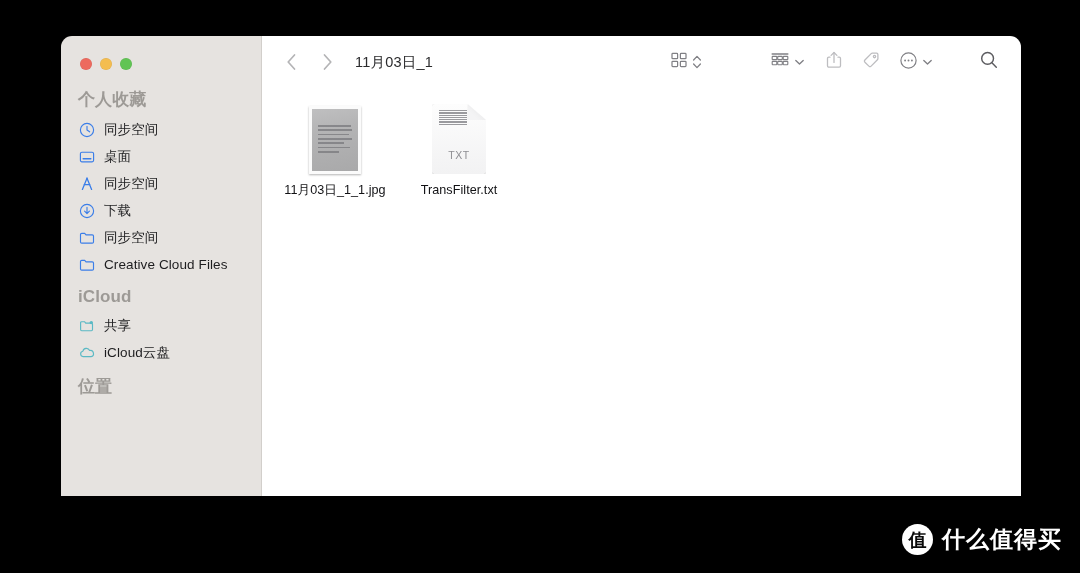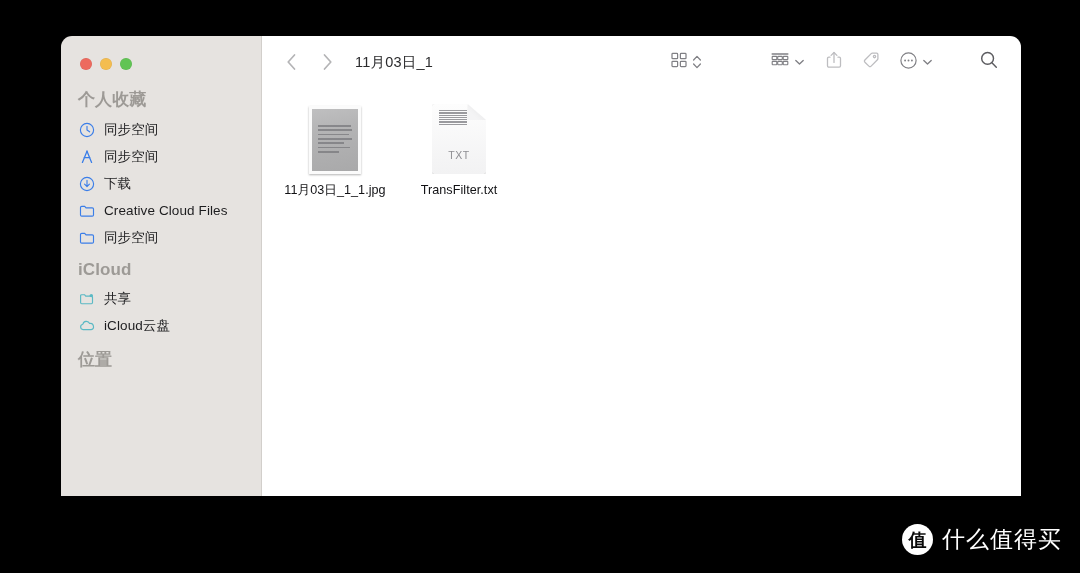--- a/index.html
+++ b/index.html
@@ -200,21 +200,21 @@
     width: 31px; height: 31px;
     border-radius: 50%;
     background: #FFFFFF;
     display: flex; align-items: center; justify-content: center;
     font-size: 18px; color: #0A0A0A; font-weight: 700;
     line-height: 1;
   }
   .wm-text {
     font-size: 23px;
     color: #FFFFFF;
-    font-weight: 400;
+    font-weight: 700;
     letter-spacing: 1px;
   }
 </style>
 </head>
 <body>
 
 <div id="finder-window">
 
   <div id="sidebar">
 
@@ -231,20 +231,29 @@
       <div class="sb-item">
         <span class="sb-icon">
           <svg width="16" height="16" viewBox="0 0 16 16" fill="none" stroke="#3B7EE8" stroke-width="1.15">
             <circle cx="8" cy="8" r="6.6"></circle>
             <path d="M8 4.2V8l2.6 1.8" stroke-linecap="round" stroke-linejoin="round"></path>
           </svg>
         </span>
         <span class="sb-label">同步空间</span>
       </div>
 
+      <div class="sb-item">
+        <span class="sb-icon">
+          <svg width="16" height="16" viewBox="0 0 16 16" fill="none" stroke="#3B7EE8" stroke-width="1.15">
+            <rect x="1.4" y="3.2" width="13.2" height="9.6" rx="1.5"></rect>
+            <path d="M4.2 9.7h7.6" stroke-linecap="round" stroke-width="1.5"></path>
+          </svg>
+        </span>
+        <span class="sb-label">桌面</span>
+      </div>
 
       <div class="sb-item">
         <span class="sb-icon">
           <svg width="16" height="16" viewBox="0 0 16 16" fill="none" stroke="#3B7EE8" stroke-width="1.3" stroke-linecap="round">
             <path d="M8 2.2 3.4 13.4"></path>
             <path d="M8 2.2l4.6 11.2"></path>
             <path d="M5.3 8.6h5.4"></path>
           </svg>
         </span>
         <span class="sb-label">同步空间</span>
@@ -260,30 +269,30 @@
         </span>
         <span class="sb-label">下载</span>
       </div>
 
       <div class="sb-item">
         <span class="sb-icon">
           <svg width="16" height="16" viewBox="0 0 16 16" fill="none" stroke="#3B7EE8" stroke-width="1.15" stroke-linejoin="round">
             <path d="M1.5 4.6a1.2 1.2 0 0 1 1.2-1.2h3l1.3 1.5h6.3a1.2 1.2 0 0 1 1.2 1.2v5.8a1.2 1.2 0 0 1-1.2 1.2H2.7a1.2 1.2 0 0 1-1.2-1.2z"></path>
           </svg>
         </span>
-        <span class="sb-label">Creative Cloud Files</span>
+        <span class="sb-label">同步空间</span>
       </div>
 
       <div class="sb-item">
         <span class="sb-icon">
           <svg width="16" height="16" viewBox="0 0 16 16" fill="none" stroke="#3B7EE8" stroke-width="1.15" stroke-linejoin="round">
             <path d="M1.5 4.6a1.2 1.2 0 0 1 1.2-1.2h3l1.3 1.5h6.3a1.2 1.2 0 0 1 1.2 1.2v5.8a1.2 1.2 0 0 1-1.2 1.2H2.7a1.2 1.2 0 0 1-1.2-1.2z"></path>
           </svg>
         </span>
-        <span class="sb-label">同步空间</span>
+        <span class="sb-label">Creative Cloud Files</span>
       </div>
     </div>
 
     <div class="sb-group">
       <div class="section-header">iCloud</div>
 
       <div class="sb-item">
         <span class="sb-icon">
           <svg width="16" height="16" viewBox="0 0 16 16" fill="none" stroke="#5BB9C4" stroke-width="1.15" stroke-linejoin="round">
             <path d="M1.6 4.8a1.1 1.1 0 0 1 1.1-1.1h2.8l1.2 1.4h5.7a1.1 1.1 0 0 1 1.1 1.1v5.4a1.1 1.1 0 0 1-1.1 1.1H2.7a1.1 1.1 0 0 1-1.1-1.1z"></path>

